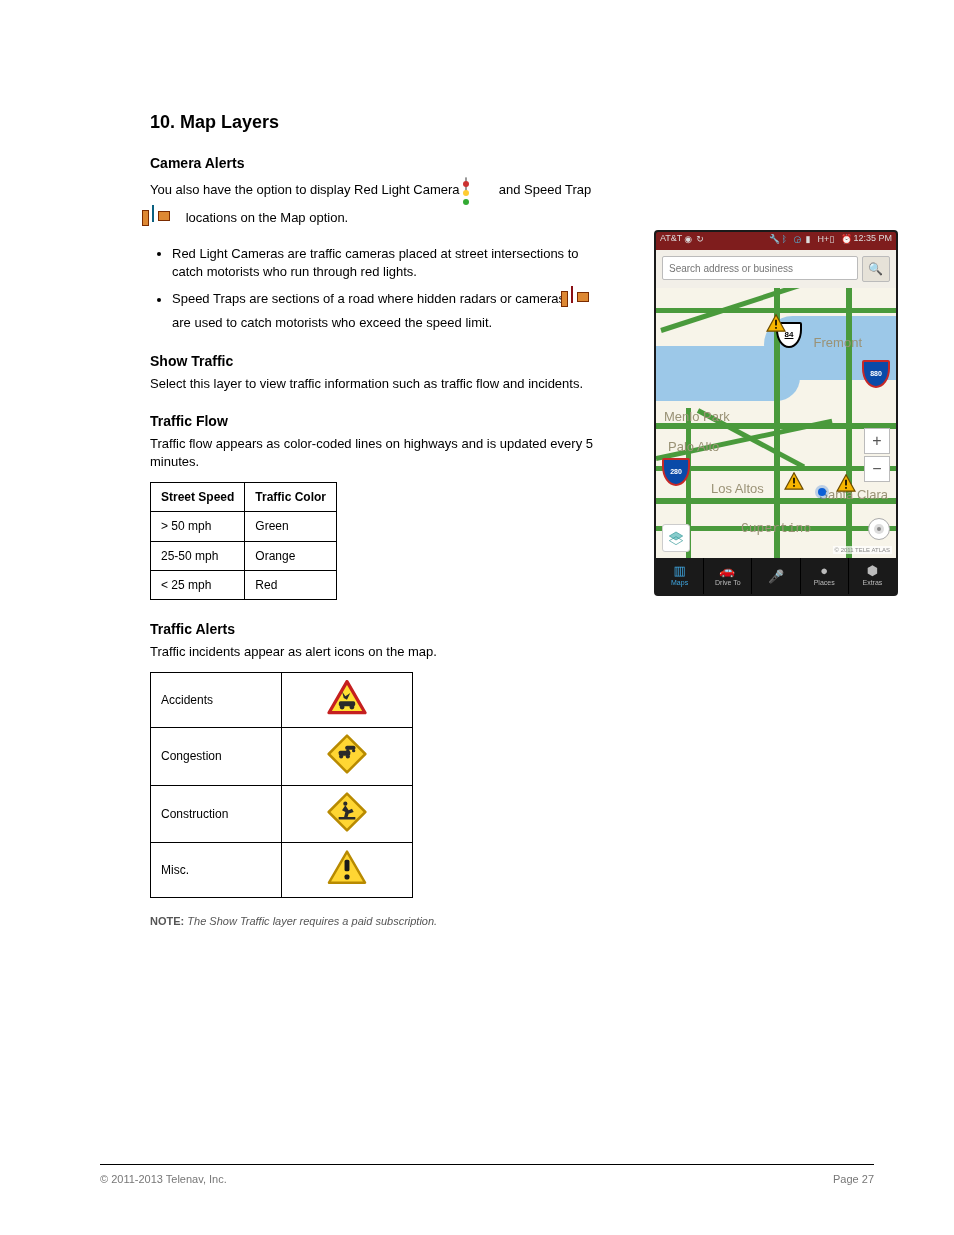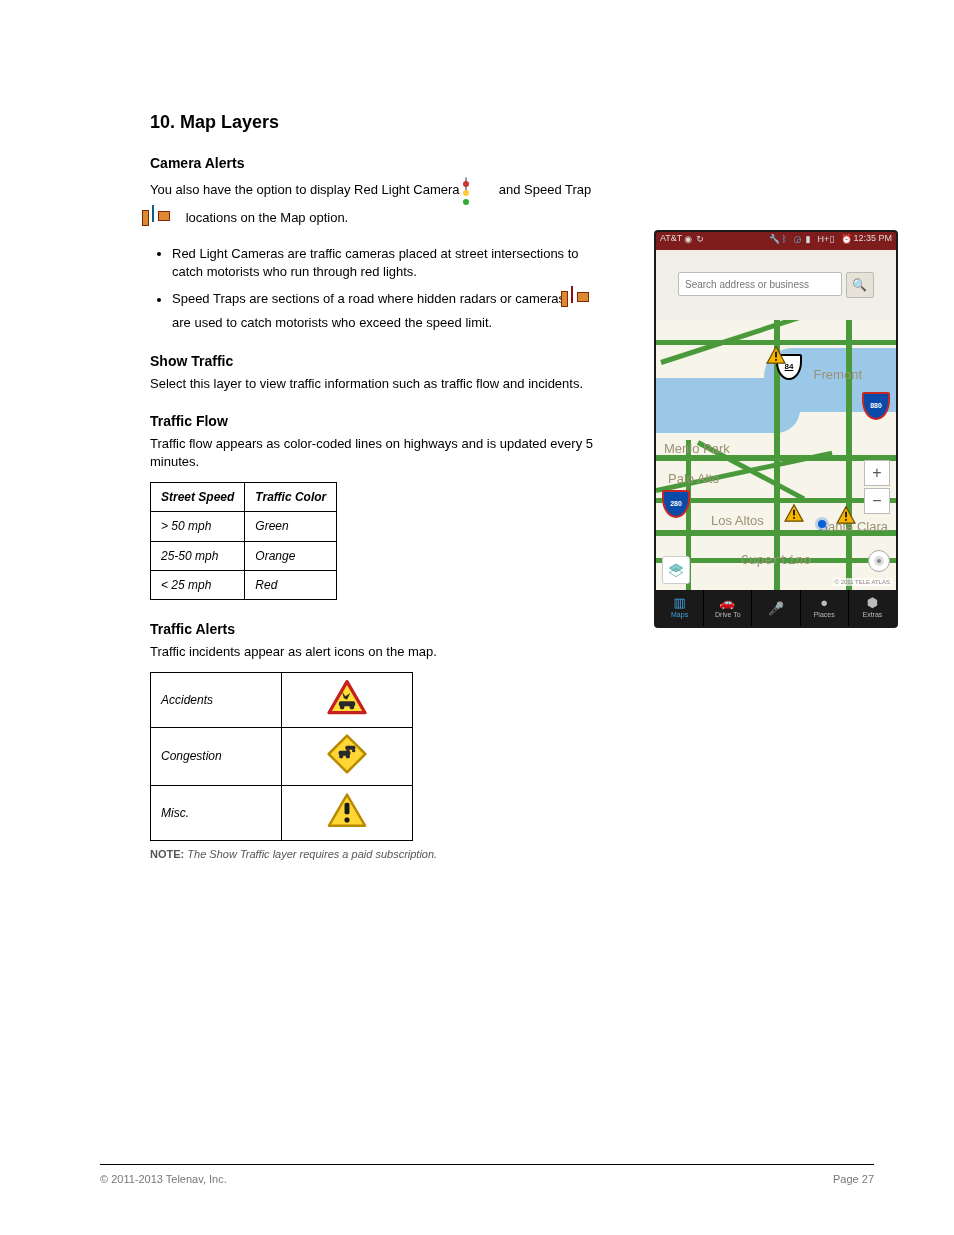--- a/index.html
+++ b/index.html
@@ -96,21 +96,21 @@
     font-size: 9px;
     display: flex;
     align-items: flex-start;
     justify-content: space-between;
     padding: 0 4px;
   }
   .statusbar .left, .statusbar .right { display:flex; gap:2px; align-items:center; }
   .statusbar .ico { width:10px; height:10px; display:inline-block; }
   .searchbar {
     background:#f2efe8;
-    padding:22px;
+    padding:6px;
     display:flex;
     gap:4px;
   }
   .searchbar input {
     flex:1;
     border:1px solid #bbb;
     border-radius:2px;
     height:22px;
     padding:0 6px;
     font-size:10px;
@@ -201,22 +201,21 @@
   .bottomnav .tab {
     flex:1; display:flex; flex-direction:column; align-items:center; justify-content:center;
     color:#bbb; font-size:7px; gap:1px; border-left:1px solid #000;
   }
   .bottomnav .tab:first-child { border-left:none; }
   .bottomnav .tab.active { color:#3fa6e0; }
   .bottomnav .glyph { font-size:13px; line-height:1; }
 
   table.simple {
     border-collapse: collapse;
-    margin: 6px 0 6px 0;
-    font-style: italic;
+    margin: 6px 0 16px 0;
   }
   table.simple td, table.simple th {
     border: 1px solid #000;
     padding: 6px 10px;
     font-size: 12px;
     text-align: left;
     vertical-align: middle;
   }
   table.simple th { font-weight: bold; }
   table.alerts td.iconcell {
@@ -320,20 +319,33 @@
             <td class="iconcell">
   <svg width="40" height="40" viewBox="0 0 48 48">
     <polygon points="24,2 46,24 24,46 2,24" fill="#ffd633" stroke="#b88a00" stroke-width="3" stroke-linejoin="round"></polygon>
     <g fill="#2a2a2a">
       <rect x="14" y="20" width="14" height="6" rx="2"></rect>
       <circle cx="17" cy="27" r="2.5"></circle>
                   <circle cx="25" cy="27" r="2.5"></circle>
       <rect x="22" y="14" width="12" height="5" rx="2"></rect>
       <circle cx="25" cy="20" r="2"></circle>
                   <circle cx="32" cy="20" r="2"></circle>
+    </g>
+  </svg>
+</td>
+          </tr>
+          <tr>
+            <td class="labelcell">Construction</td>
+            <td class="iconcell">
+  <svg width="40" height="40" viewBox="0 0 48 48">
+    <polygon points="24,2 46,24 24,46 2,24" fill="#ffd633" stroke="#b88a00" stroke-width="3" stroke-linejoin="round"></polygon>
+    <g fill="#2a2a2a">
+      <circle cx="22" cy="14" r="2.5"></circle>
+      <path d="M22 16 L26 22 L30 20 L32 24 L26 26 L24 32 L20 32 L22 24 L18 22 Z"></path>
+      <rect x="14" y="30" width="20" height="3"></rect>
     </g>
   </svg>
 </td>
           </tr>
           <tr>
             <td class="labelcell">Misc.</td>
             <td class="iconcell">
   <svg width="40" height="36" viewBox="0 0 48 44">
     <polygon points="24,2 46,40 2,40" fill="#ffd633" stroke="#b88a00" stroke-width="3" stroke-linejoin="round"></polygon>
     <rect x="21" y="12" width="6" height="14" rx="2" fill="#1a1a1a"></rect>

